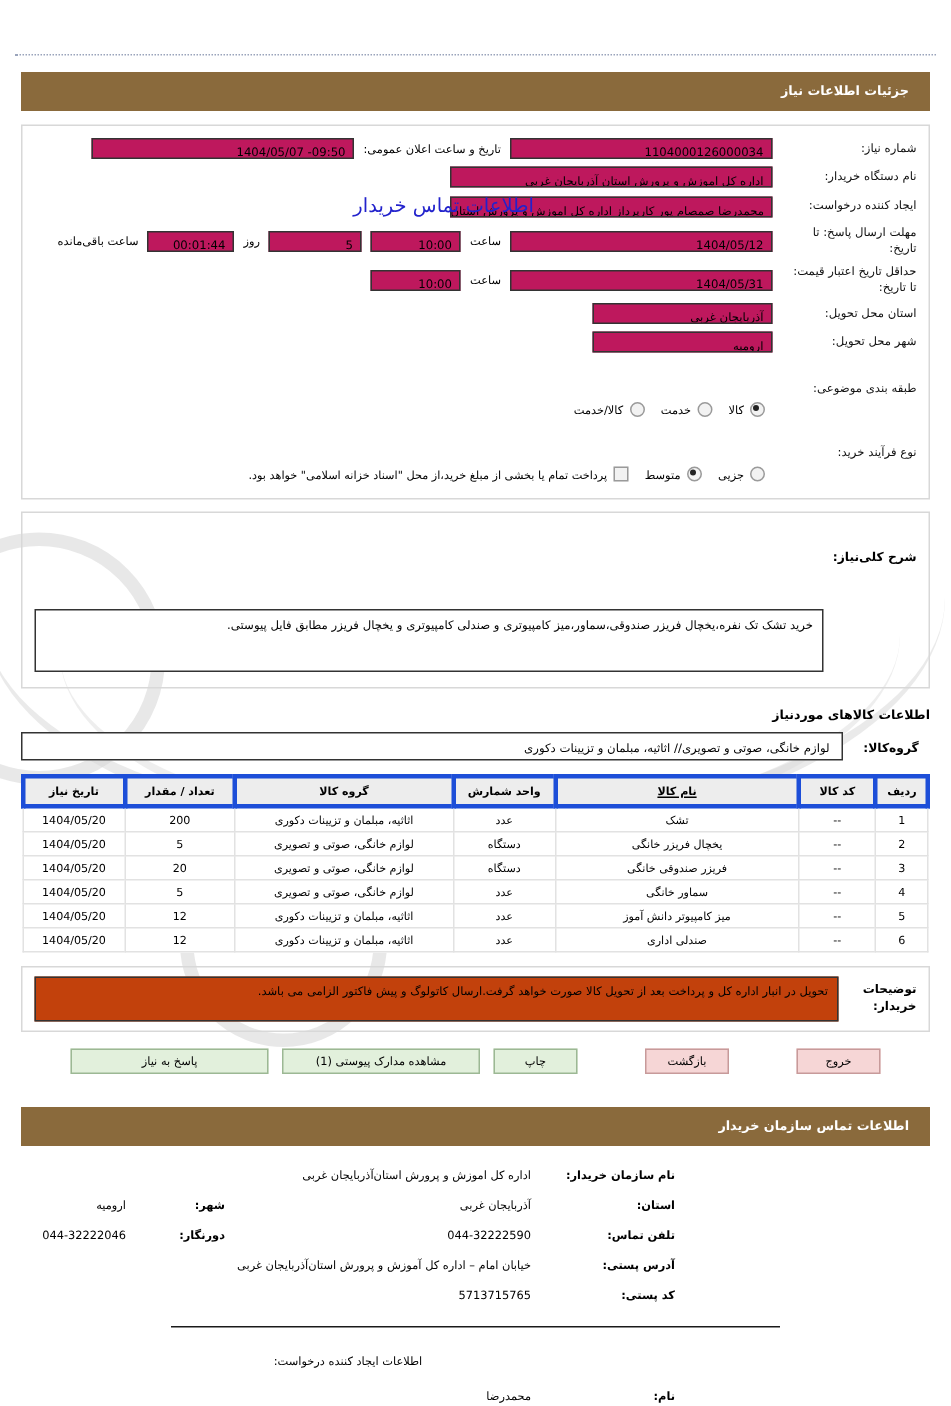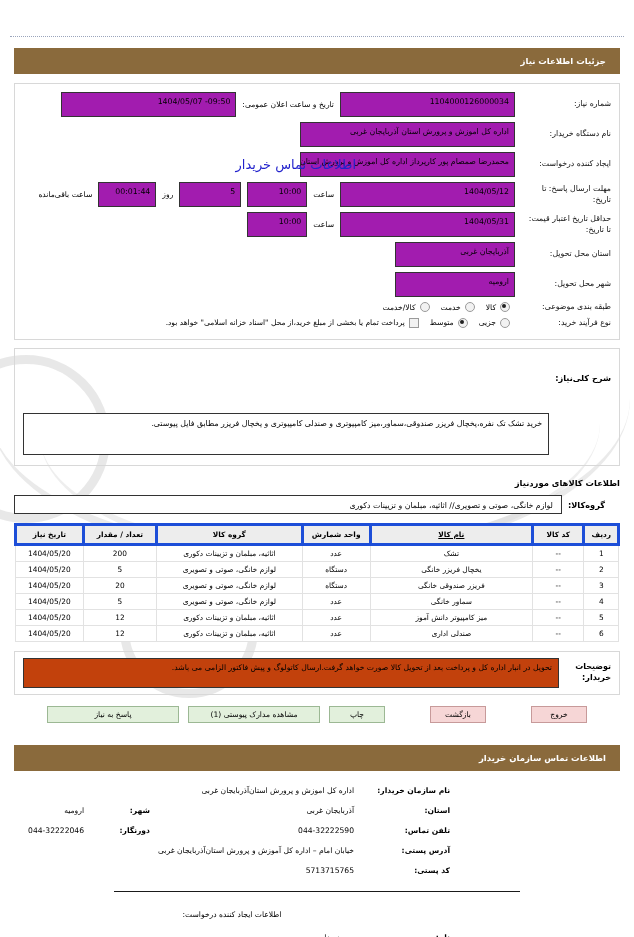--- a/index.html
+++ b/index.html
@@ -105,22 +105,22 @@
     width: 86px;
     min-width: 86px;
     text-align: right;
     font-size: 7.8px;
     color: #111;
     line-height: 1.35;
     padding-left: 4px;
   }
   .fld {
     border: 1px solid #333;
-    background: #a21caf;
-    height: 25px;
+    background: #be185d;
+    height: 14px;
     line-height: 17px;
     font-size: 7.8px;
     padding: 0 5px;
     text-align: right;
     box-sizing: border-box;
     white-space: nowrap;
     overflow: hidden;
   }
   .fld.num { direction: ltr; text-align: right; }
   .w-need   { width: 175px; }
@@ -147,21 +147,21 @@
   }
 
   
   .radio-row {
     display: flex;
     align-items: center;
     gap: 5px;
     margin-bottom: 5px;
     font-size: 7.6px;
   }
-  .radio-group { display: flex; align-items: center; gap: 4px; margin-right: 6px; }
+  .radio-group { display: flex; align-items: center; gap: 4px; margin-right: 6px; margin-top: 28px; }
   .radio {
     width: 8px; height: 8px;
     border: 1px solid #9a9a9a;
     border-radius: 50%;
     background: #f2f2f2;
     display: inline-block;
     position: relative;
   }
   .radio.on::after {
     content: "";
@@ -214,21 +214,21 @@
     font-size: 8.4px;
   }
   .group-row {
     display: flex;
     align-items: center;
     gap: 6px;
     margin: 7px 14px 0 14px;
   }
   .group-lbl {
     width: 52px; min-width: 52px;
-    text-align: left;
+    text-align: center;
     font-weight: bold;
     font-size: 8.2px;
   }
   .group-box {
     flex: 1;
     border: 1px solid #333;
     background: #fff;
     height: 19px;
     line-height: 19px;
     font-size: 7.8px;

